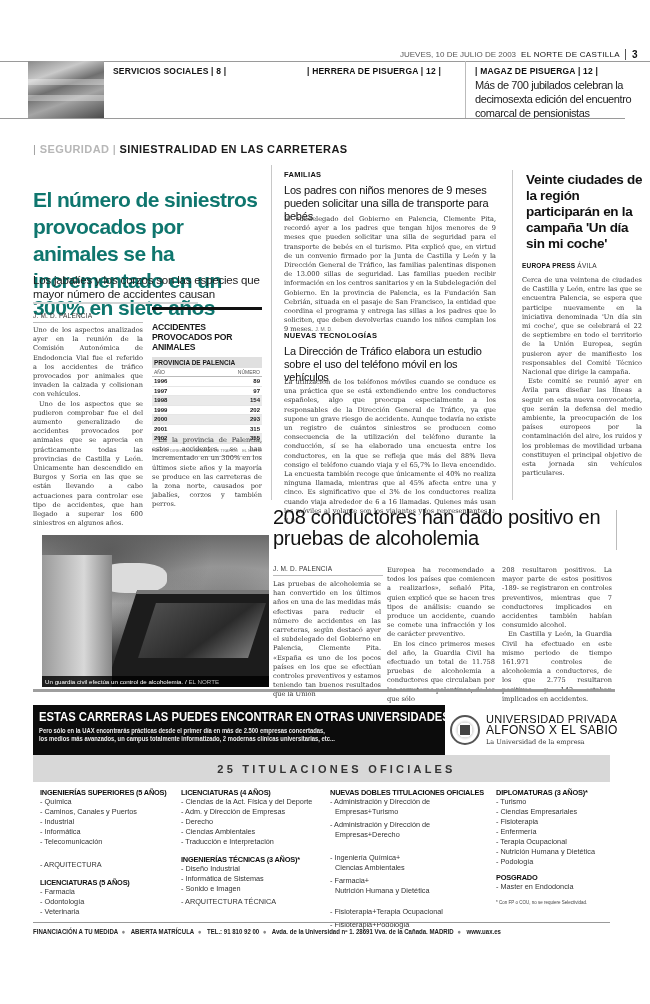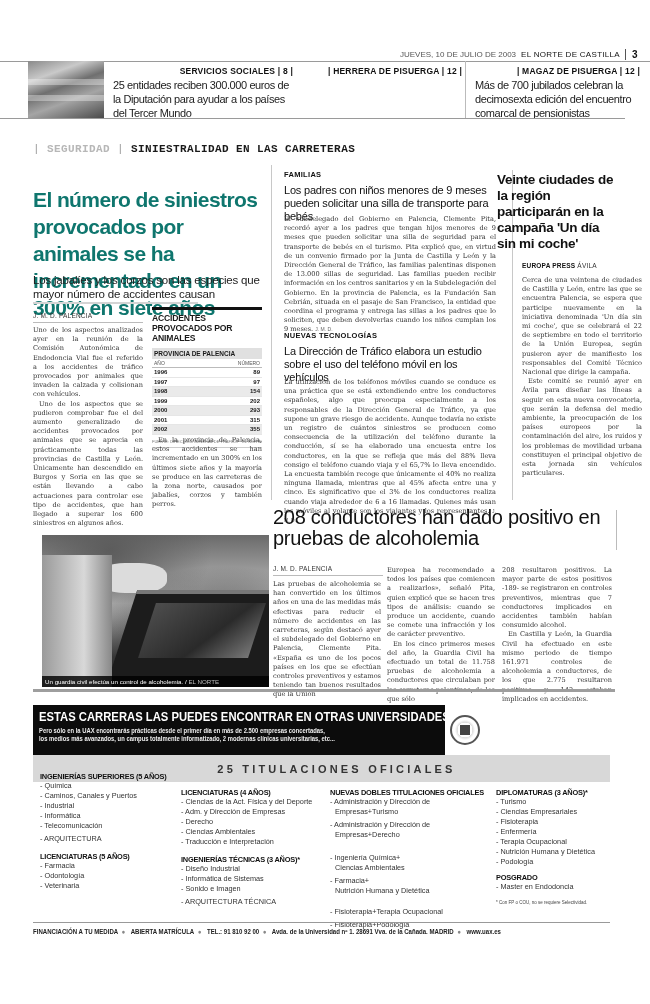--- a/index.html
+++ b/index.html
@@ -8,60 +8,60 @@
   .sans { font-family: "Liberation Sans", sans-serif; }
 
   
   .folio { top: 47px; left: 400px; width: 252px; height: 14px; font-size: 8px; color: #555; display: flex; align-items: center; gap: 5px; }
   .folio .paper { font-weight: normal; color: #111; letter-spacing: 0.3px; }
   .folio .pnum { font-weight: bold; font-size: 10px; border-left: 1px solid #555; padding-left: 6px; color: #111; }
   .topline { top: 61px; left: 0; width: 650px; height: 1px; background: #9a9a9a; }
   .teaser-photo { top: 61px; left: 28px; width: 76px; height: 57px; background: linear-gradient(160deg,#8a8a8a 0%,#c9c9c9 25%,#6f6f6f 45%,#a5a5a5 65%,#4a4a4a 100%); }
   .teaser-photo .band { position: absolute; left: 0; right: 0; height: 6px; background: rgba(255,255,255,0.35); }
   .teaser { top: 64px; height: 54px; font-size: 11px; line-height: 14px; color: #222; letter-spacing: -0.4px; }
-  .teaser .sec { font-size: 8.5px; font-weight: bold; letter-spacing: 0.2px; color: #111; text-align: right; }
+  .teaser .sec { font-size: 8.5px; font-weight: bold; letter-spacing: 0.2px; color: #111; }
   .teaser-divider { top: 61px; left: 465px; width: 1px; height: 57px; background: #bbb; }
   .botline { top: 118px; left: 0; width: 625px; height: 1px; background: #9a9a9a; }
 
   
-  .sechead { top: 143px; left: 33px; font-size: 11px; font-weight: bold; letter-spacing: 0.4px; font-family: Liberation Mono, monospace; }
+  .sechead { top: 143px; left: 33px; font-size: 11px; font-weight: bold; letter-spacing: 0.4px; }
   .sechead .grey { color: #b7b7b7; }
   .sechead .bar { color: #999; font-weight: normal; }
 
   
   .headline { top: 186px; left: 33px; width: 230px; font-size: 21px; line-height: 27px; font-weight: bold; letter-spacing: -0.6px; color: #0f766e; }
   .subhead { top: 273px; left: 33px; width: 232px; font-size: 11.5px; line-height: 14px; color: #222; letter-spacing: -0.2px; }
   .rule-sub { top: 302px; left: 33px; width: 165px; height: 2px; background: #d4d4d4; }
 
   .byline { font-family: "Liberation Sans", sans-serif; font-size: 6.5px; color: #333; letter-spacing: 0.2px; }
   .byline b { color: #111; }
   .body { font-size: 6.6px; line-height: 9.2px; color: #333; text-align: justify; hyphens: auto; }
   .body p { margin: 0; text-indent: 6px; }
   .body p:first-child { text-indent: 0; }
 
   
   .tbox { top: 307px; left: 152px; width: 110px; }
   .tbox .tb-top { height: 3px; background: #111; }
-  .tbox .tb-title { font-family: "Liberation Sans", sans-serif; font-size: 8.6px; font-weight: bold; line-height: 10px; margin-top: 3px; letter-spacing: -0.2px; }
+  .tbox .tb-title { font-family: "Liberation Sans", sans-serif; font-size: 8.6px; font-weight: bold; line-height: 10px; margin-top: 12px; letter-spacing: -0.2px; }
   .tbox .tb-sub { font-family: "Liberation Sans", sans-serif; font-size: 6.5px; font-weight: bold; margin-top: 5px; background: #e0e0e0; padding: 2px 2px; }
   .tbox table { width: 100%; border-collapse: collapse; font-family: "Liberation Sans", sans-serif; font-size: 6px; }
   .tbox th { font-weight: normal; color: #555; text-align: left; padding: 1px 2px; border-bottom: 1px solid #bbb; font-size: 5px; }
   .tbox th.r, .tbox td.r { text-align: right; }
   .tbox td { padding: 0 2px; height: 8.5px; font-weight: bold; border-bottom: 1px solid #e6e6e6; }
   .tbox tr.shade td { background: #eaeaea; }
   .tbox .src { font-family: "Liberation Sans", sans-serif; font-size: 4px; color: #777; margin-top: 4px; border-bottom: 1px solid #ccc; padding-bottom: 3px; display: flex; justify-content: space-between; }
 
   .col-divider { background: #c8c8c8; width: 1px; }
 
   
   .kicker { font-family: "Liberation Sans", sans-serif; font-size: 7.5px; font-weight: bold; letter-spacing: 0.3px; color: #111; }
   .mid-head { font-family: "Liberation Sans", sans-serif; font-size: 11px; line-height: 13px; color: #111; letter-spacing: -0.2px; }
 
   
-  .right-head { top: 172px; left: 497px; width: 124px; font-family: "Liberation Sans", sans-serif; font-weight: bold; font-size: 13.5px; line-height: 16px; color: #111; letter-spacing: -0.3px; }
+  .right-head { top: 172px; left: 526px; width: 124px; font-family: "Liberation Sans", sans-serif; font-weight: bold; font-size: 13.5px; line-height: 16px; color: #111; letter-spacing: -0.3px; }
 
   
   .photo2 { top: 535px; left: 42px; width: 227px; height: 152px; overflow: hidden;
     background:
       radial-gradient(ellipse at 30% 10%, #5c5c5c 0%, transparent 45%),
       radial-gradient(ellipse at 80% 70%, #1b1b1b 0%, transparent 50%),
       linear-gradient(180deg, #6a6a6a 0%, #a9a9a9 30%, #cfcfcf 45%, #8e8e8e 60%, #3a3a3a 80%, #222 100%); }
   .photo2 .car { position: absolute; left: 80px; top: 55px; width: 160px; height: 90px; background: #1c1c1c; transform: skewX(-18deg); border-top: 4px solid #777; }
   .photo2 .glass { position: absolute; left: 105px; top: 68px; width: 110px; height: 55px; background: linear-gradient(135deg,#4d4d4d,#2a2a2a 60%,#777); transform: skewX(-18deg); }
   .photo2 .person { position: absolute; left: 0; top: 20px; width: 70px; height: 132px; background: linear-gradient(90deg,#9a9a9a,#d8d8d8 60%,#888); }
@@ -101,21 +101,20 @@
   <span class="pnum">3</span>
 </div>
 <div class="abs topline"></div>
 <div class="abs teaser-photo">
   <div class="band" style="top:18px"></div>
     <div class="band" style="top:34px"></div>
 </div>
 
 <div class="abs teaser sans" style="left:113px; width:180px;">
   <div class="sec"><span>SERVICIOS SOCIALES</span> | <span>8</span> |</div>
-  <div>25 entidades reciben 300.000 euros de la Diputación para ayudar a los países del Tercer Mundo</div>
 </div>
 <div class="abs teaser sans" style="left:307px; width:155px;">
   <div class="sec">| <span>HERRERA DE PISUERGA</span> | <span>12</span> |</div>
 </div>
 <div class="abs teaser-divider"></div>
 <div class="abs teaser sans" style="left:475px; width:165px;">
   <div class="sec">| <span>MAGAZ DE PISUERGA</span> | <span>12</span> |</div>
   <div>Más de 700 jubilados celebran la decimosexta edición del encuentro comarcal de pensionistas</div>
 </div>
 <div class="abs botline"></div>
@@ -235,33 +234,38 @@
 </div>
 <div class="abs alc-bottom"></div>
 
 <div class="abs ad-black">
   <div class="ad-title">ESTAS CARRERAS LAS PUEDES ENCONTRAR EN OTRAS UNIVERSIDADES.</div>
   <div class="ad-text">Pero sólo en la UAX encontrarás prácticas desde el primer día en más de 2.500 empresas concertadas,</div>
   <div class="ad-text" style="margin-top:0">los medios más avanzados, un campus totalmente informatizado, 2 modernas clínicas universitarias, etc...</div>
 </div>
 <div class="abs ad-logo">
   <div class="seal"></div>
+  <div>
+    <div class="ut">UNIVERSIDAD PRIVADA</div>
+    <div class="ut ut2">ALFONSO X EL SABIO</div>
+    <div class="tag">La Universidad de la empresa</div>
+  </div>
 </div>
 <div class="abs ad-grey">
   <span class="tit">25 TITULACIONES OFICIALES</span>
 </div>
 
-<div class="abs" style="top:772px; left:40px;">
+<div class="abs" style="top:788px; left:40px;">
   <div class="cat">INGENIERÍAS SUPERIORES (5 AÑOS)</div>
   <div class="item">- Química</div>
   <div class="item">- Caminos, Canales y Puertos</div>
   <div class="item">- Industrial</div>
   <div class="item">- Informática</div>
   <div class="item">- Telecomunicación</div>
-  <div class="item" style="margin-top:3px">- ARQUITECTURA</div>
+  <div class="item" style="margin-top:13px">- ARQUITECTURA</div>
   <div class="cat" style="margin-top:8px">LICENCIATURAS (5 AÑOS)</div>
   <div class="item">- Farmacia</div>
   <div class="item">- Odontología</div>
   <div class="item">- Veterinaria</div>
 </div>
 
 <div class="abs" style="top:788px; left:181px;">
   <div class="cat">LICENCIATURAS (4 AÑOS)</div>
   <div class="item">- Ciencias de la Act. Física y del Deporte</div>
   <div class="item">- Adm. y Dirección de Empresas</div>

